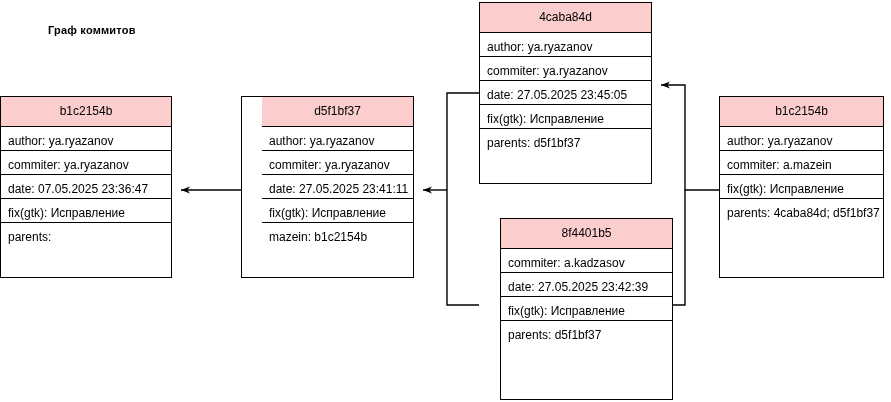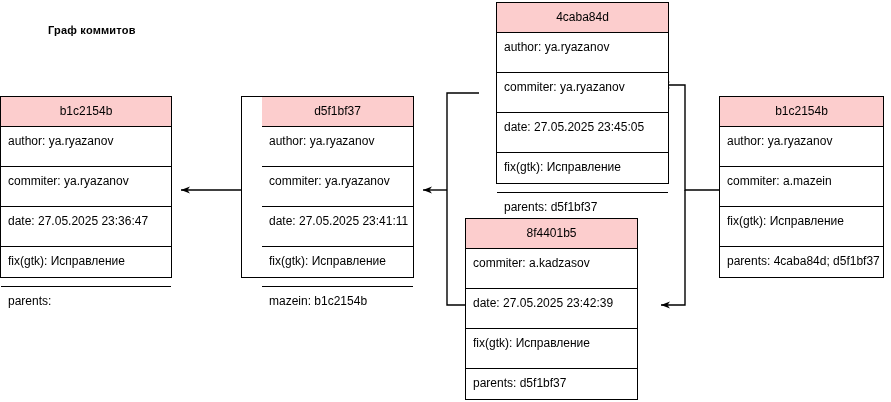--- a/index.html
+++ b/index.html
@@ -48,21 +48,21 @@
     height: 30px;
     line-height: 28px;
     text-align: center;
     background: #fccdcd;
     border-bottom: 1px solid #000000;
     font-size: 12px;
     color: #000000;
   }
   .commit-field {
     box-sizing: border-box;
-    height: 40px;
+    height: 24px;
     line-height: 29px;
     padding-left: 7px;
     border-bottom: 1px solid #000000;
     font-size: 12px;
     color: #000000;
     white-space: nowrap;
     overflow: hidden;
   }
   .commit-field.last {
     border-bottom: none;
@@ -94,44 +94,44 @@
     <g>
       <path d="M 719 190 L 685 190 L 685 85 L 661 85" fill="none" stroke="#000000" stroke-width="1.4" marker-end="url(#arrowhead)"></path>
       <path d="M 685 190 L 685 305 L 661 305" fill="none" stroke="#000000" stroke-width="1.4" marker-end="url(#arrowhead)"></path>
     </g>
   </svg>
 
   <div class="commit-node" style="left:0px; top:96px; width:172px; height:182px;">
     <div class="commit-hash">b1c2154b</div>
     <div class="commit-field">author: ya.ryazanov</div>
     <div class="commit-field">commiter: ya.ryazanov</div>
-    <div class="commit-field">date: 27.05.2025 23:36:47</div>
+    <div class="commit-field">date: 07.05.2025 23:36:47</div>
     <div class="commit-field">fix(gtk): Исправление</div>
     <div class="commit-field last">parents:</div>
   </div>
 
   <div class="commit-node" style="left:241px; top:96px; width:173px; height:182px;padding-left:20px;">
     <div class="commit-hash">d5f1bf37</div>
     <div class="commit-field">author: ya.ryazanov</div>
     <div class="commit-field">commiter: ya.ryazanov</div>
     <div class="commit-field">date: 27.05.2025 23:41:11</div>
     <div class="commit-field">fix(gtk): Исправление</div>
     <div class="commit-field last">mazein: b1c2154b</div>
   </div>
 
-  <div class="commit-node" style="left:479px; top:2px; width:173px; height:182px;margin-left:17px;">
+  <div class="commit-node" style="left:479px; top:2px; width:173px; height:182px;">
     <div class="commit-hash">4caba84d</div>
     <div class="commit-field">author: ya.ryazanov</div>
     <div class="commit-field">commiter: ya.ryazanov</div>
     <div class="commit-field">date: 27.05.2025 23:45:05</div>
     <div class="commit-field">fix(gtk): Исправление</div>
     <div class="commit-field last">parents: d5f1bf37</div>
   </div>
 
-  <div class="commit-node" style="left:465px; top:218px; width:173px; height:182px;">
+  <div class="commit-node" style="left:500px; top:218px; width:173px; height:182px;">
     <div class="commit-hash">8f4401b5</div>
     <div class="commit-field">commiter: a.kadzasov</div>
     <div class="commit-field">date: 27.05.2025 23:42:39</div>
     <div class="commit-field">fix(gtk): Исправление</div>
     <div class="commit-field last">parents: d5f1bf37</div>
   </div>
 
   <div class="commit-node" style="left:719px; top:96px; width:165px; height:182px;">
     <div class="commit-hash">b1c2154b</div>
     <div class="commit-field">author: ya.ryazanov</div>

